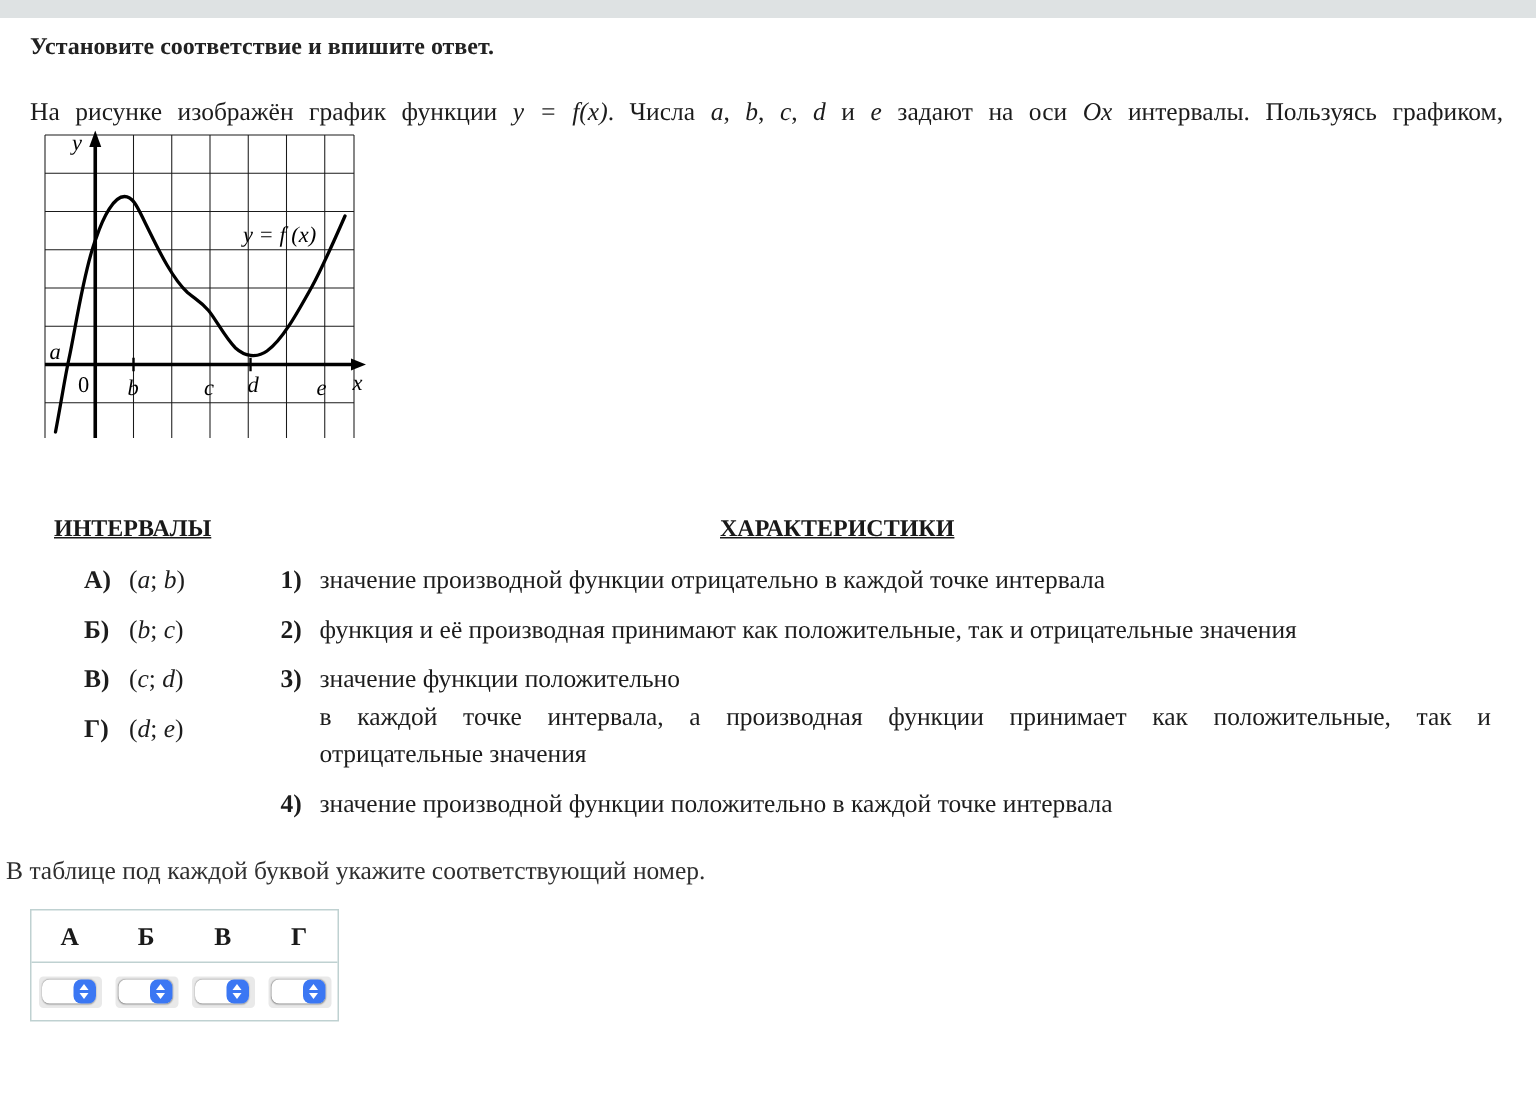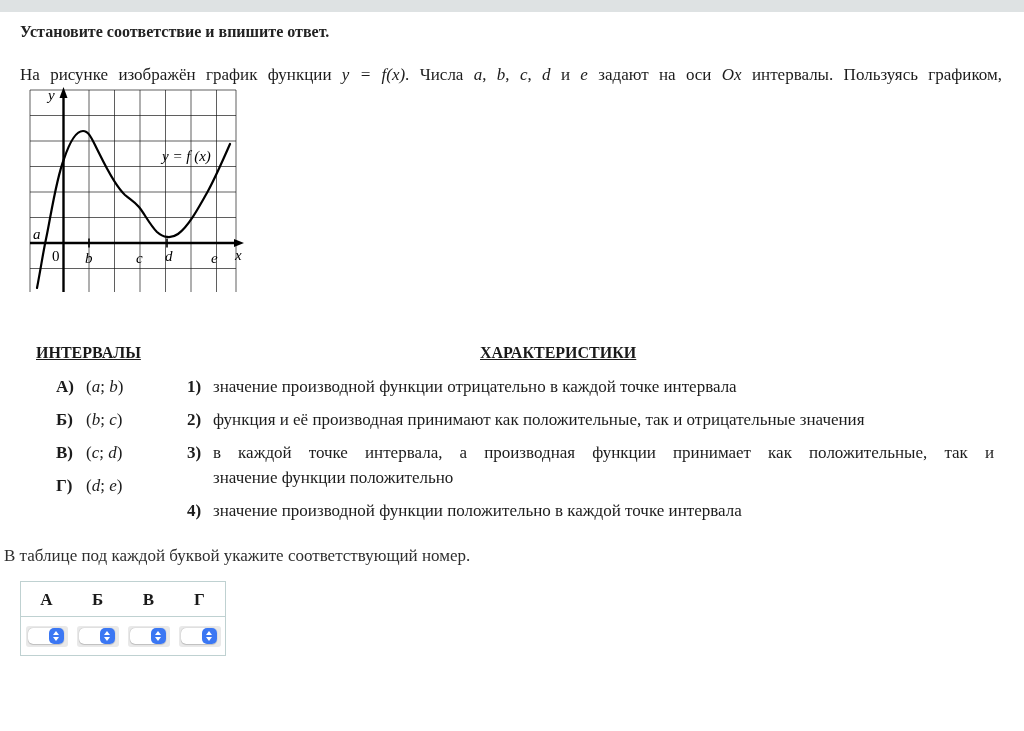--- a/index.html
+++ b/index.html
@@ -148,22 +148,23 @@
       </div>
       <div class="char-item">
         <span class="char-num">2)</span>
         <div class="char-lines">
           <div class="char-line">функция и её производная принимают как положительные, так и отрицательные значения</div>
         </div>
       </div>
       <div class="char-item">
         <span class="char-num">3)</span>
         <div class="char-lines">
+          <div class="char-line">значение функции положительно</div>
           <div class="char-line justified">в каждой точке интервала, а производная функции принимает как положительные, так и</div>
-          <div class="char-line">значение функции положительно</div>
+          <div class="char-line">отрицательные значения</div>
         </div>
       </div>
       <div class="char-item">
         <span class="char-num">4)</span>
         <div class="char-lines">
           <div class="char-line">значение производной функции положительно в каждой точке интервала</div>
         </div>
       </div>
     </div>
 </div>

